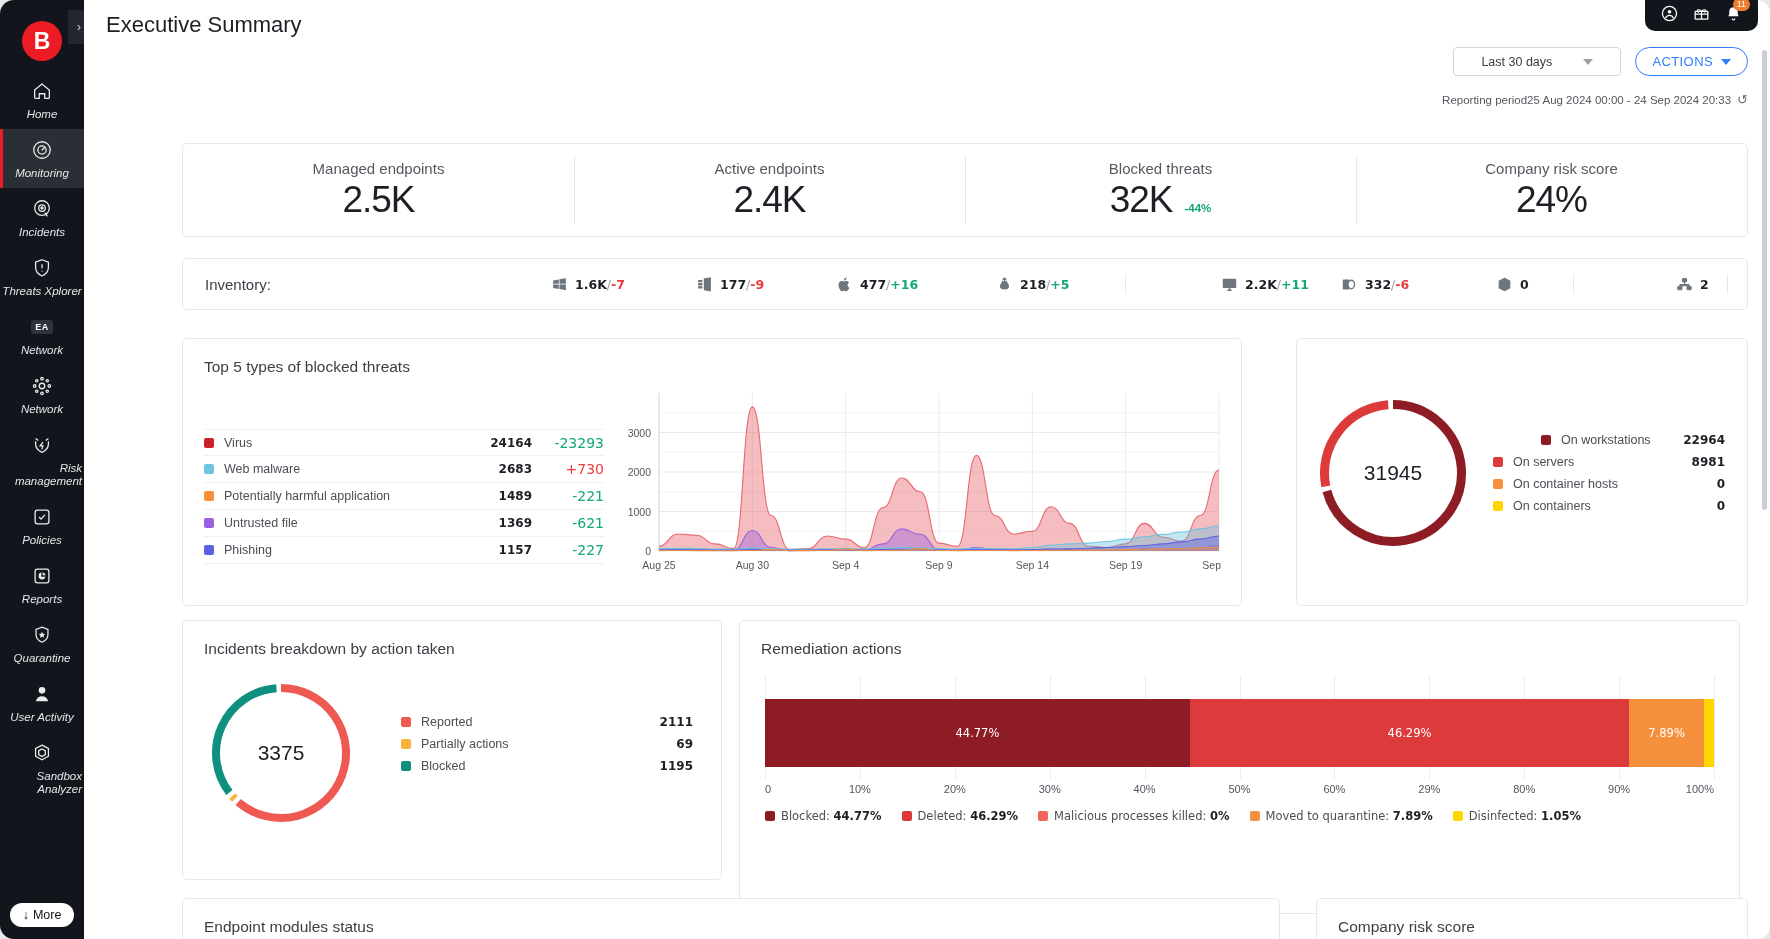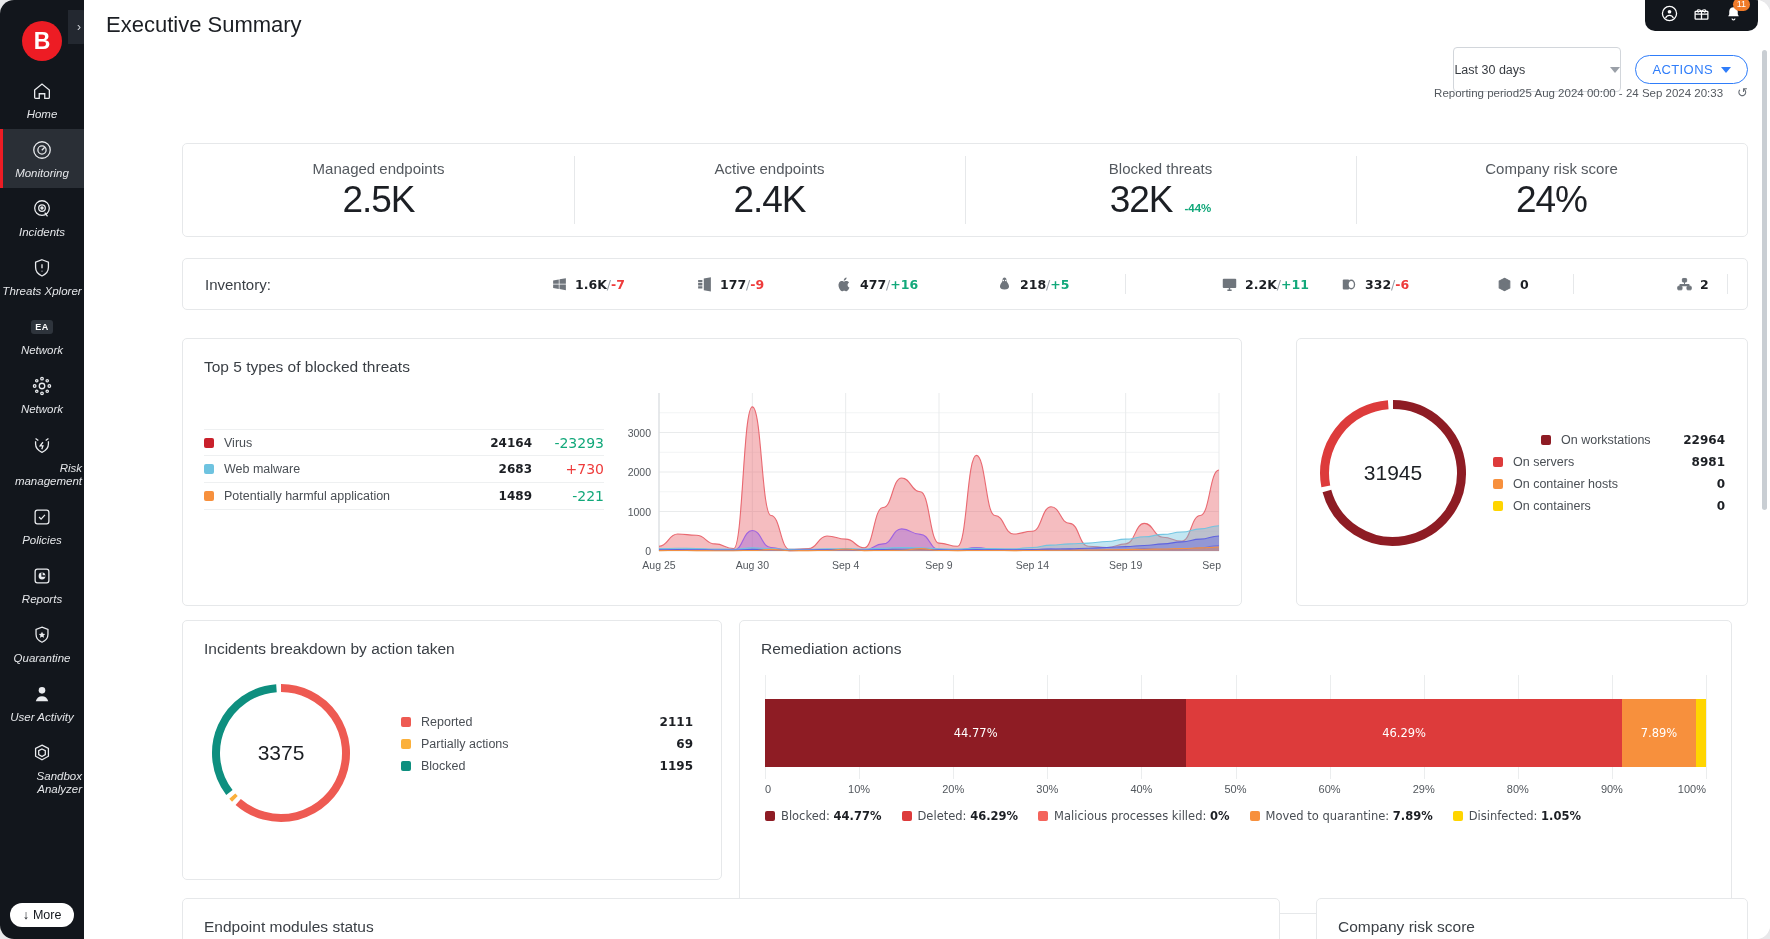--- a/index.html
+++ b/index.html
@@ -88,38 +88,38 @@
   .bell-wrap { position: relative; }
   .bell-badge {
     position: absolute; top: -7px; right: -8px;
     background: #f07b2a; color: #fff;
     font-size: 9px; border-radius: 9px; padding: 1px 4px;
     min-width: 16px; text-align: center; line-height: 11px;
   }
 
   .controls { position: absolute; right: 22px; top: 47px; display:flex; gap: 14px; align-items:center; }
   .select {
-    width: 168px; height: 45px;
+    width: 168px; height: 29px;
     border: 1px solid #d2d6db; border-radius: 4px;
     background: #fff; display: flex; align-items: center;
-    padding: 0 0; font-size: 12.5px; color: #383c42;
+    padding: 0 27px; font-size: 12.5px; color: #383c42;
     justify-content: space-between;
   }
   .caret { width:0;height:0;border-left:5px solid transparent;border-right:5px solid transparent;border-top:6px solid #9aa0a8; }
   .caret.blue { border-top-color: #2f7dfa; }
   .actions-btn {
     height: 29px; border: 1px solid #2f7dfa; border-radius: 16px;
     color: #2f7dfa; font-size: 13px; letter-spacing: .4px;
     display:flex; align-items:center; gap:8px; padding: 0 16px;
     background:#fff;
   }
   .reporting {
-    position: absolute; right: 22px; top: 85px;
+    position: absolute; right: 22px; top: 92px;
     font-size: 11.5px; color: #54595f;
-    display: flex; align-items: center; gap: 14px;
+    display: flex; align-items: center; gap: 6px;
   }
   .refresh-ico { font-size: 13px; color:#6a7078; }
 
   
   .kpi-card {
     position: absolute; left: 98px; right: 22px; top: 143px; height: 94px;
     border: 1px solid #e6e8ea; border-radius: 5px;
     display: flex;
   }
   .kpi {
@@ -154,21 +154,21 @@
   
   .panel {
     position: absolute;
     border: 1px solid #e6e8ea; border-radius: 5px; background:#fff;
   }
   .panel-title { font-size: 15.5px; color: #3a3f45; padding: 19px 0 0 21px; }
 
   #panel-top5  { left: 98px; width: 1060px; top: 338px; height: 268px; }
   #panel-break { left: 1212px; right: 22px; top: 338px; height: 268px; }
   #panel-inc   { left: 98px; width: 540px; top: 620px; height: 260px; }
-  #panel-rem   { left: 655px; right: 38px; top: 620px; height: 294px; }
+  #panel-rem   { left: 655px; right: 30px; top: 620px; height: 294px; }
   #panel-mod   { left: 98px; width: 1098px; top: 898px; height: 120px; }
   #panel-risk  { left: 1232px; right: 22px; top: 898px; height: 120px; }
 
   
   .t5-list { position:absolute; left:21px; top: 62px; width: 400px; }
   .t5-row {
     display:flex; align-items:center; height: 27px;
     border-bottom: 1px solid #eef0f1; font-size: 12.5px;
   }
   .t5-row:first-child { border-top: 1px solid #eef0f1; margin-top: 28px; }
@@ -516,20 +516,32 @@
             <span class="sw" style="background:#6ec3e0"></span>
             <span class="t5-name">Web malware</span>
             <span class="t5-val">2683</span>
             <span class="t5-delta down">+730</span>
           </div>
           <div class="t5-row">
             <span class="sw" style="background:#f7903d"></span>
             <span class="t5-name">Potentially harmful application</span>
             <span class="t5-val">1489</span>
             <span class="t5-delta up">-221</span>
+          </div>
+          <div class="t5-row">
+            <span class="sw" style="background:#9b5fe0"></span>
+            <span class="t5-name">Untrusted file</span>
+            <span class="t5-val">1369</span>
+            <span class="t5-delta up">-621</span>
+          </div>
+          <div class="t5-row">
+            <span class="sw" style="background:#5b5fe0"></span>
+            <span class="t5-name">Phishing</span>
+            <span class="t5-val">1157</span>
+            <span class="t5-delta up">-227</span>
           </div>
         </div>
       <div class="area-chart" id="areaChart"><svg width="610" height="200" viewBox="0 0 610 200">
             <line x1="46" y1="168" x2="606" y2="168" stroke="#e9ebec" stroke-width="1"></line>
             <text x="38" y="172" text-anchor="end" class="ax-label">0</text>
             <line x1="46" y1="128.5" x2="606" y2="128.5" stroke="#e9ebec" stroke-width="1"></line>
             <text x="38" y="132.5" text-anchor="end" class="ax-label">1000</text>
             <line x1="46" y1="89" x2="606" y2="89" stroke="#e9ebec" stroke-width="1"></line>
             <text x="38" y="93" text-anchor="end" class="ax-label">2000</text>
             <line x1="46" y1="49.5" x2="606" y2="49.5" stroke="#e9ebec" stroke-width="1"></line>

